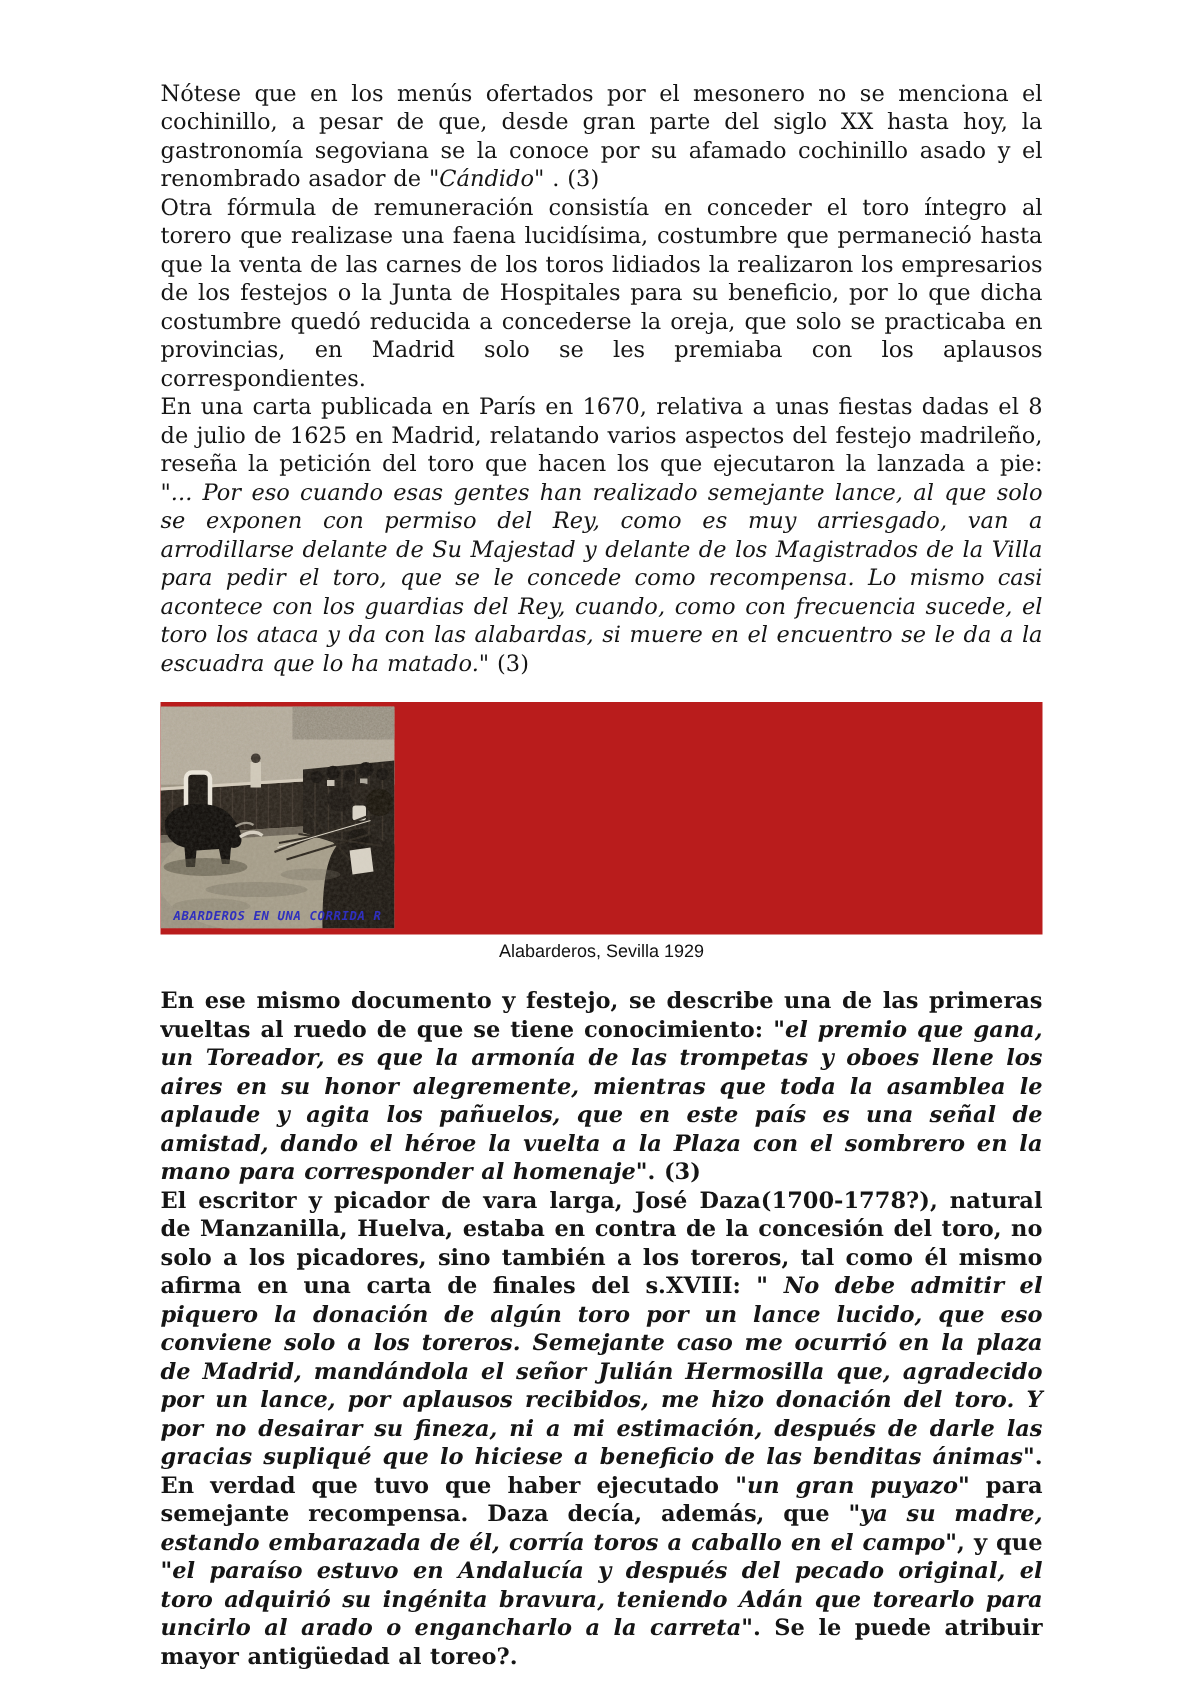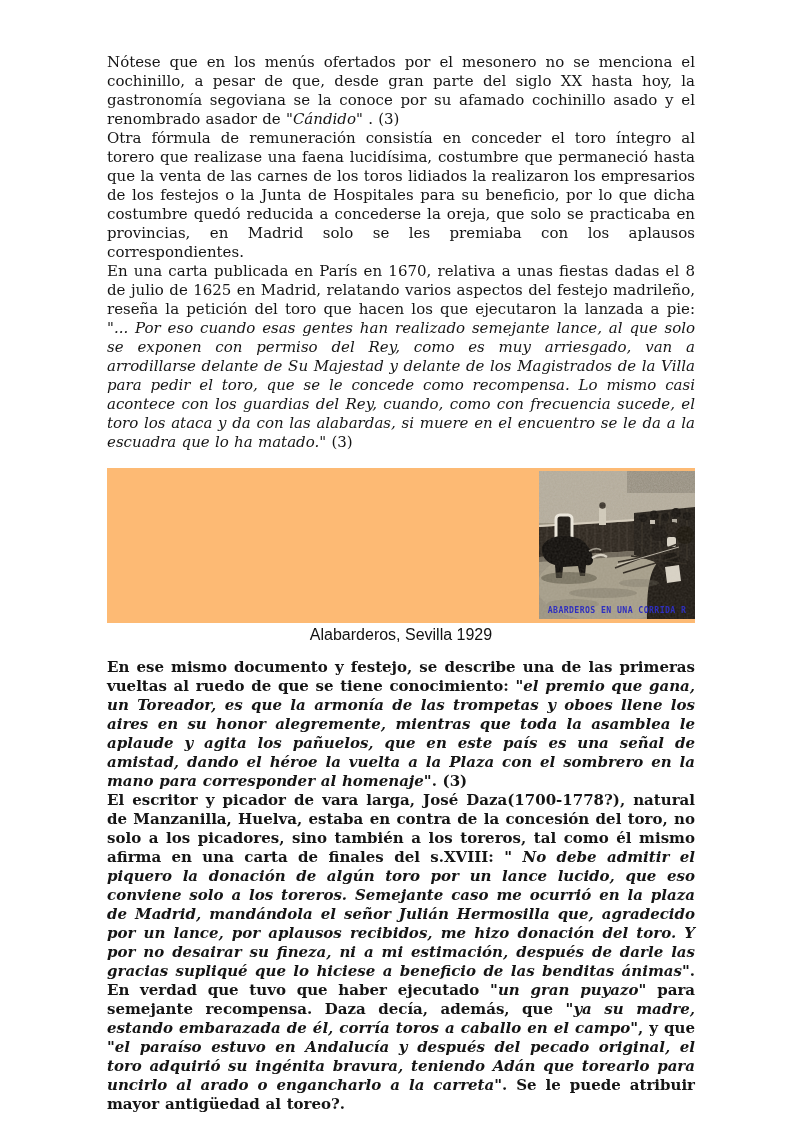--- a/index.html
+++ b/index.html
@@ -22,33 +22,34 @@
     font-size: 15px;
     line-height: 19px;
     text-align: justify;
     color: #151515;
     word-spacing: 0.5px;
   }
   .body-para .italic { font-style: italic; }
   .figure-band {
     margin-top: 16px;
     height: 155px;
-    background: #fdba74;
+    background: #b91c1c;
     display: flex;
-    justify-content: flex-end;
+    justify-content: flex-start;
     align-items: flex-start;
     padding-top: 3px;
     box-sizing: border-box;
+    font-style: italic;
   }
   .photo { width: 156px; height: 148px; display: block; }
   .caption {
     margin-top: 4px;
     text-align: center;
     font-family: "Liberation Sans", sans-serif;
-    font-size: 16px;
+    font-size: 12px;
     line-height: 15px;
     color: #111111;
   }
   .bottom-block { margin-top: 16px; font-weight: bold; }
 </style>
 </head>
 <body>
 
 <div class="page">
   <div class="doc">

